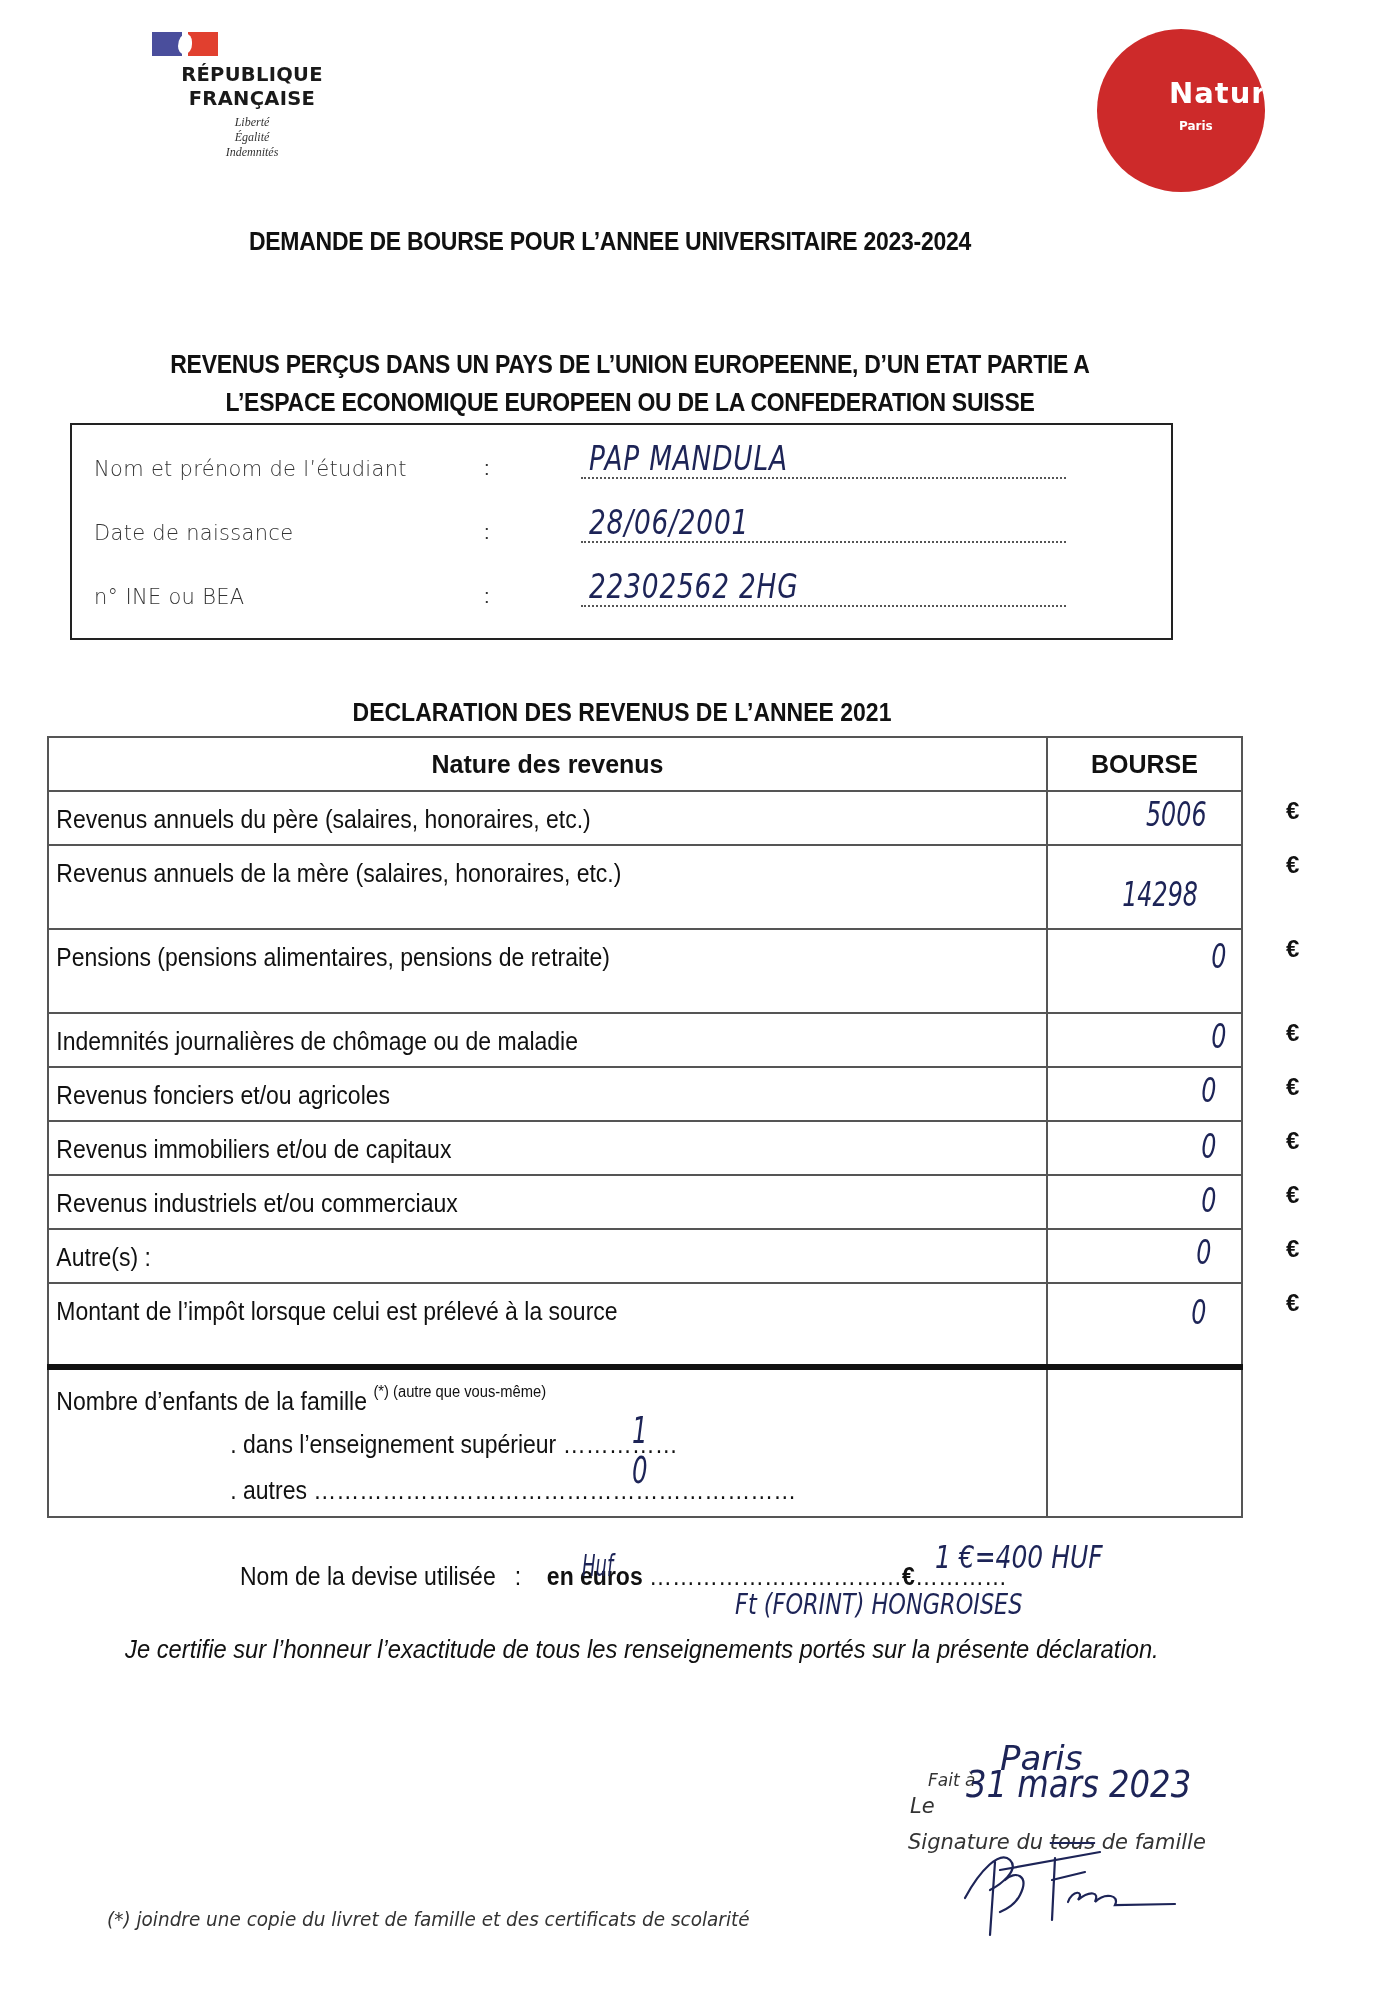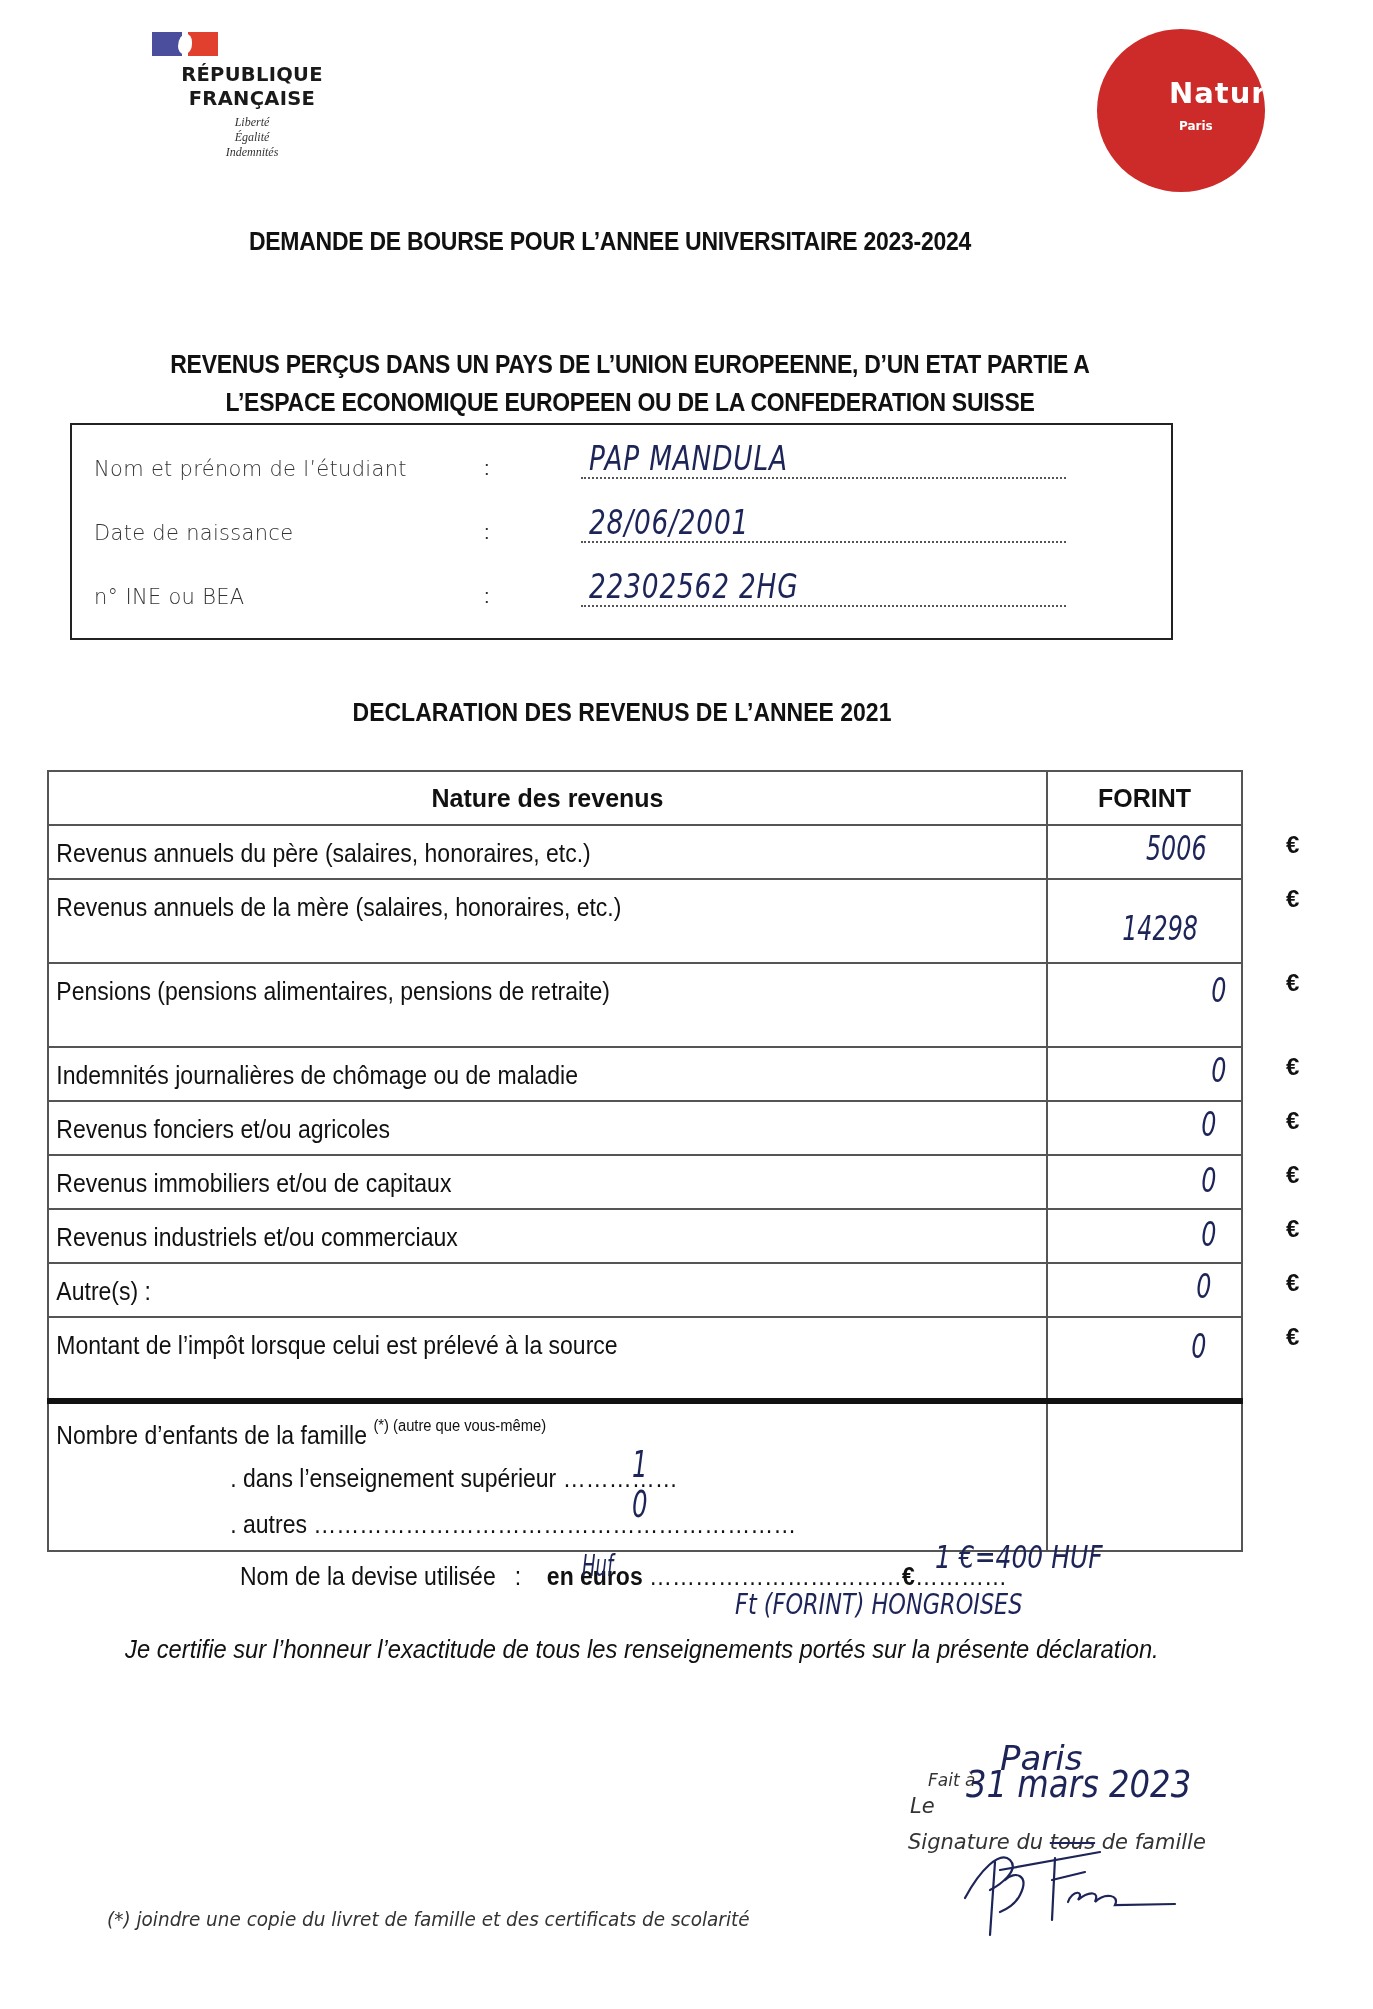--- a/index.html
+++ b/index.html
@@ -43,21 +43,21 @@
   .id-colon { position: absolute; left: 390px; top: 8px; font-size: 20px; color: #333; }
   .id-dots { position: absolute; left: 487px; top: 28px; width: 485px; border-bottom: 2px dotted #555; }
   .hand { font-family: "DejaVu Sans", sans-serif; color: #1d2457; font-style: italic; font-weight: 300; }
   .id-value { position: absolute; left: 495px; top: -10px; font-size: 33px; letter-spacing: 1px;
               transform: scaleX(0.8); transform-origin: left; }
 
   .t3 { left: 0; width: 1244px; top: 698px; text-align: center; font-weight: bold; font-size: 25px;
         transform: scaleX(0.92); transform-origin: center; }
 
   
-  .rev-table { left: 47px; top: 770px; width: 1196px; border-collapse: collapse; position: absolute;
+  .rev-table { left: 47px; top: 736px; width: 1196px; border-collapse: collapse; position: absolute;
                font-family: "Liberation Sans", sans-serif; }
   .rev-table td, .rev-table th { border: 2px solid #555; font-size: 25px; vertical-align: top; padding: 0; }
   .rev-table th { font-weight: bold; height: 52px; vertical-align: middle; text-align: center; }
   .col1 { width: 696px; }
   .lbl { padding: 8px 8px 6px 8px; line-height: 38px; transform: scaleX(0.92); transform-origin: left; width: 740px; }
   .amount-cell { position: relative; }
   .amount { position: absolute; font-size: 34px; transform: scaleX(0.7); transform-origin: center; }
   .euro { position: absolute; left: 238px; top: 5px; font-weight: bold; font-size: 24px; }
   .thick-top td { border-top: 6px solid #111; }
 
@@ -141,21 +141,21 @@
     <span class="id-value hand">22302562 2HG</span>
   </div>
 </div>
 
 <div class="abs t3">DECLARATION DES REVENUS DE L’ANNEE 2021</div>
 
 <table class="rev-table">
   <tbody>
       <tr>
     <th class="col1">Nature des revenus</th>
-    <th>FORINT</th>
+    <th>BOURSE</th>
   </tr>
   <tr style="height:54px">
     <td>
           <div class="lbl">Revenus annuels du père (salaires, honoraires, etc.)</div>
         </td>
     <td class="amount-cell">
       <span class="amount hand" style="left:85px;top:2px">5006</span>
       <span class="euro">€</span>
     </td>
   </tr>

